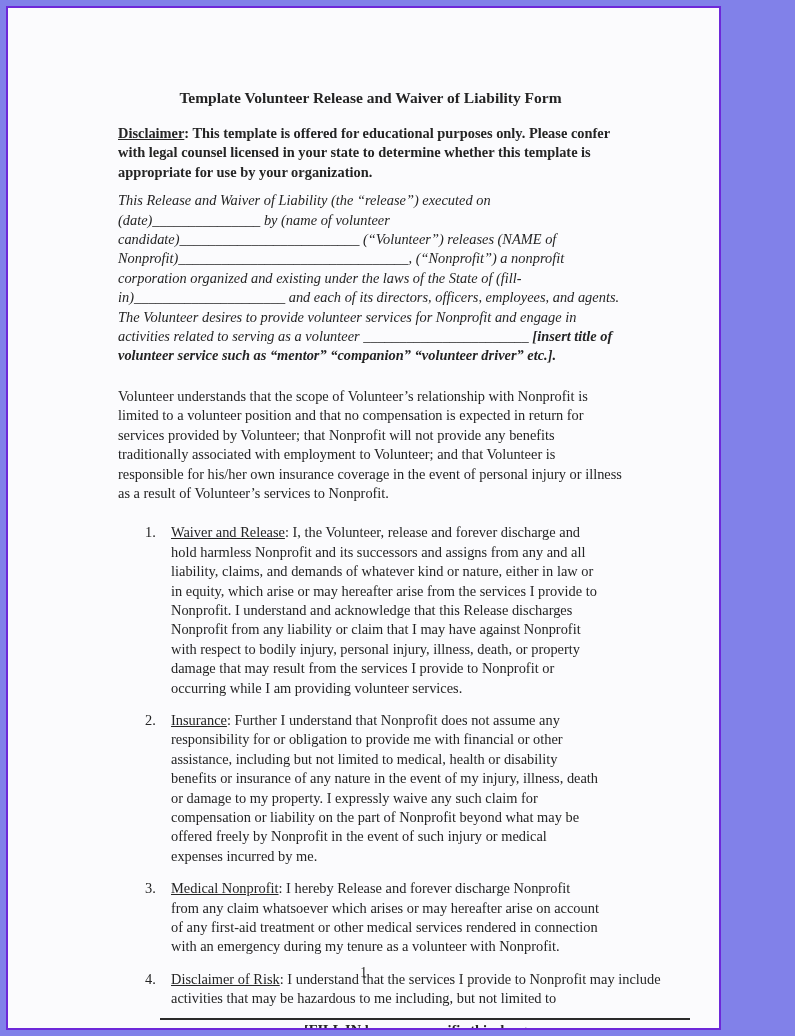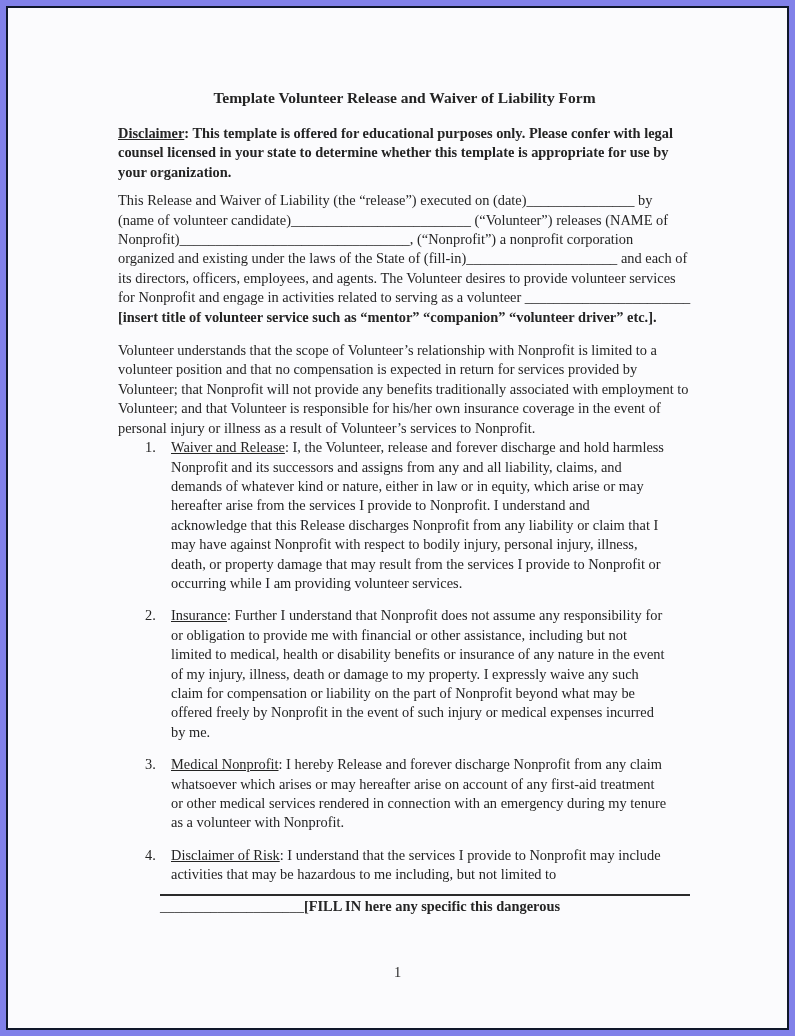--- a/index.html
+++ b/index.html
@@ -8,40 +8,40 @@
     width: 795px;
     height: 1036px;
     position: relative;
     background: #8181e9;
     font-family: "Liberation Serif", "DejaVu Serif", serif;
     overflow: hidden;
   }
   .page {
     position: absolute;
     left: 6px; top: 6px;
-    width: 783px; height: 1024px;
+    width: 715px; height: 1024px;
     background: #fbfbfd;
-    border: 2px solid #0f172a;
+    border: 2px solid #6d28d9;
     overflow: hidden;
     padding: 80px 96px 0 110px;
     color: #242424;
     font-size: 14.4px;
     line-height: 19.4px;
   }
   h1.doc-title {
     font-size: 15.5px;
     font-weight: bold;
     text-align: center;
     margin: 0 0 16px 0;
     line-height: 20px;
   }
   p { margin: 0; }
   .disclaimer { font-weight: bold; margin-bottom: 9px; }
-  .intro { margin-bottom: 14px; }
-  .scope { margin-bottom: 0; font-family: Liberation Serif, serif; }
+  .intro { margin-bottom: 21px; font-style: italic; }
+  .scope { margin-bottom: 20px; font-family: Liberation Serif, serif; }
   .u { text-decoration: underline; }
   .b { font-weight: bold; }
   .list-item {
     display: flex;
     margin: 0 24px 13px 27px;
   }
   .item-num {
     flex: none;
     width: 26px;
   }

